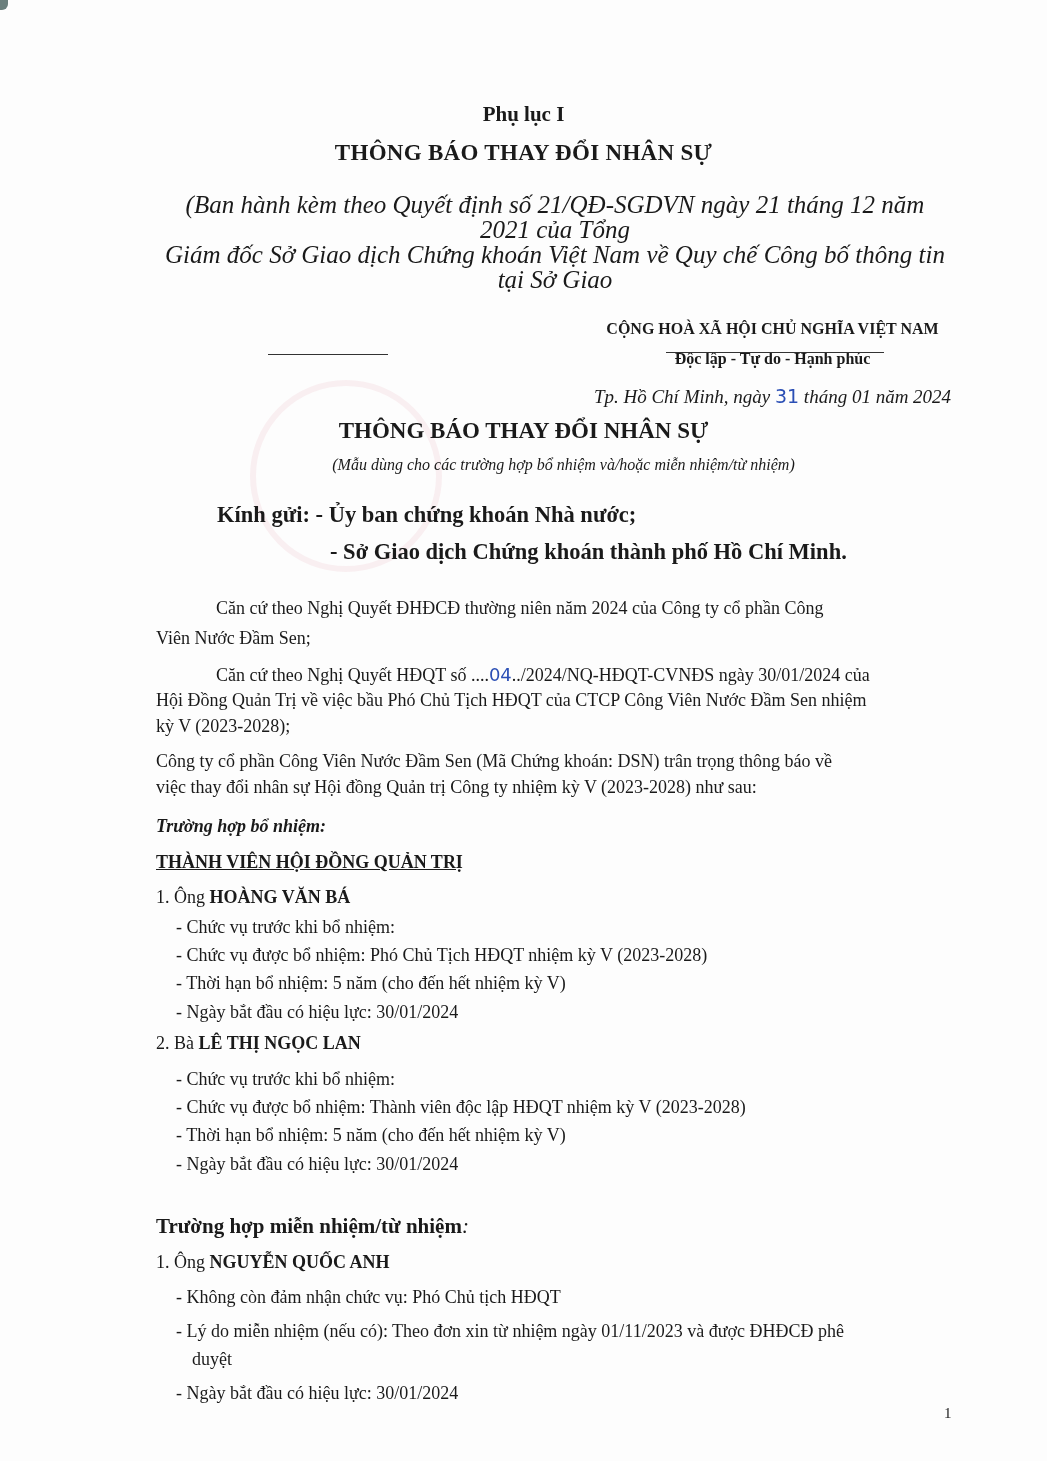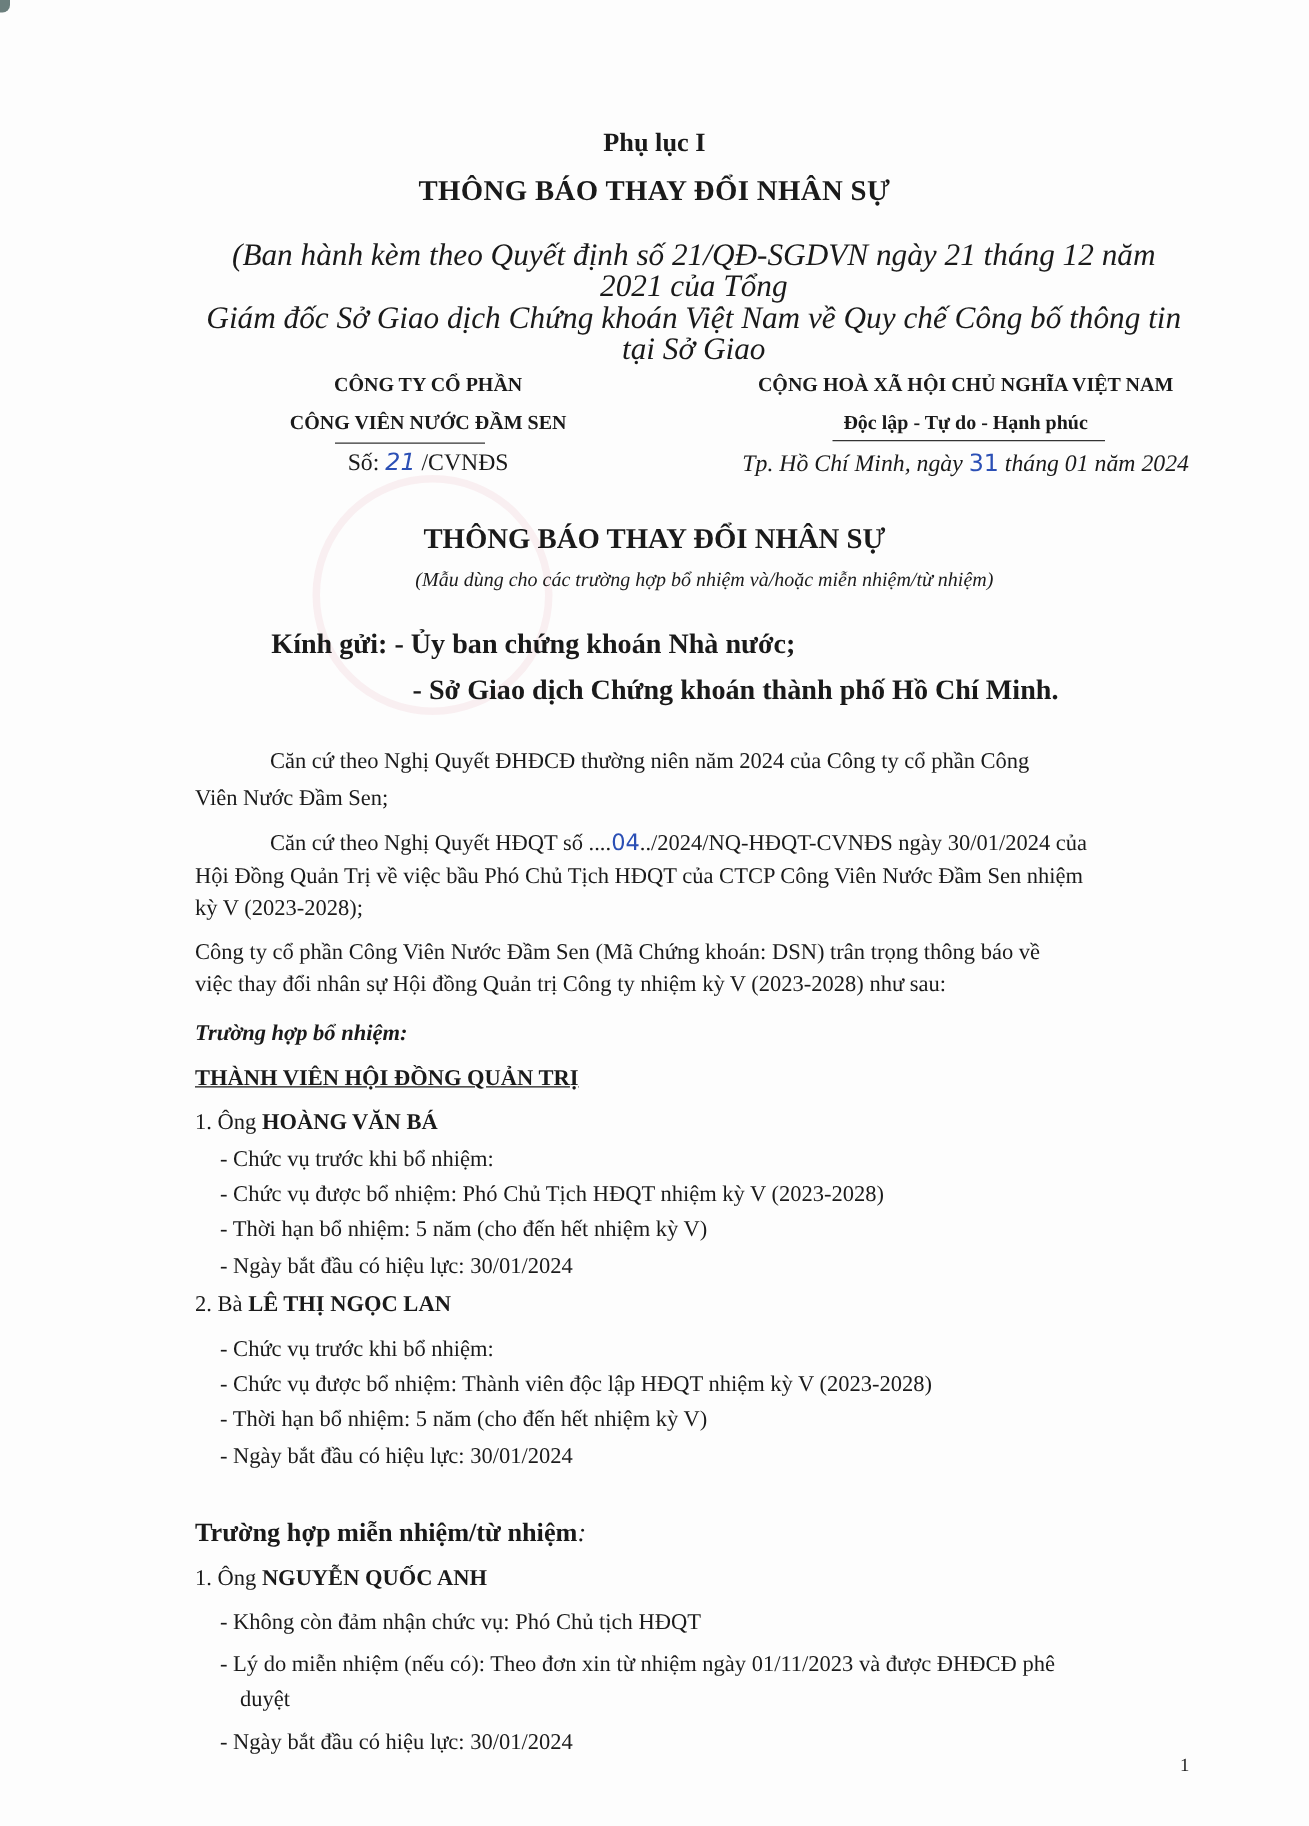--- a/index.html
+++ b/index.html
@@ -16,21 +16,21 @@
   .center { position: absolute; left: 0; width: 1047px; text-align: center; }
   .b { font-weight: bold; }
   .i { font-style: italic; }
   .hand { color: #2b4fb5; font-family: "DejaVu Sans", sans-serif; font-style: italic; }
 
   .appendix-title { top: 102px; font-size: 21px; font-weight: bold; }
   .main-title { top: 140px; font-size: 23px; font-weight: bold; letter-spacing: 0.3px; }
   .issued-note { top: 192px; left: 160px; width: 790px; font-size: 25px; font-style: italic; line-height: 25px; text-align: center; }
 
   .left-head { position: absolute; left: 200px; width: 285px; text-align: center; }
-  .right-head { position: absolute; left: 560px; width: 425px; text-align: center; }
+  .right-head { position: absolute; left: 560px; width: 425px; text-align: center; margin-top: 20px; }
   .hdr-line { font-size: 16px; font-weight: bold; height: 30px; line-height: 30px; }
   .ul-short { position: absolute; height: 1px; background: #333; }
 
   .sec-title { top: 418px; font-size: 23px; font-weight: bold; }
   .sec-sub { top: 456px; font-size: 16px; font-style: italic; padding-left: 40px; }
 
   .recip { font-size: 22.5px; font-weight: bold; }
 
   .para { position: absolute; font-size: 18px; line-height: 29px; }
   .item { position: absolute; font-size: 18px; }
@@ -50,35 +50,26 @@
   <div class="stamp"></div>
 
   <div class="center appendix-title">Phụ lục I</div>
   <div class="center main-title">THÔNG BÁO THAY ĐỔI NHÂN SỰ</div>
 
   <div class="abs issued-note" style="white-space:normal;">
     <div>(Ban hành kèm theo Quyết định số 21/QĐ-SGDVN ngày 21 tháng 12 năm 2021 của Tổng</div>
     <div>Giám đốc Sở Giao dịch Chứng khoán Việt Nam về Quy chế Công bố thông tin tại Sở Giao</div>
   </div>
 
-  <div class="left-head" style="top:294px;">
-    <div class="hdr-line">CÔNG TY CỔ PHẦN</div>
-    <div class="hdr-line">CÔNG VIÊN NƯỚC ĐẦM SEN</div>
-    <div style="font-size:19px; height:32px; line-height:32px;">
-      <span>Số:</span>
-      <span class="hand">21</span>
-      <span>/CVNĐS</span>
-    </div>
-  </div>
   <div class="ul-short" style="left:268px; top:354px; width:120px;"></div>
 
   <div class="right-head" style="top:294px;">
     <div class="hdr-line">CỘNG HOÀ XÃ HỘI CHỦ NGHĨA VIỆT NAM</div>
     <div class="hdr-line">Độc lập - Tự do - Hạnh phúc</div>
-    <div class="i" style="font-size:19px; height:32px; line-height:34px;">
+    <div class="i" style="font-size:19px; height:32px; line-height:44px;">
       <span>Tp. Hồ Chí Minh, ngày</span>
       <span class="hand" style="font-style:normal;">31</span>
       <span>tháng 01 năm 2024</span>
     </div>
   </div>
   <div class="ul-short" style="left:666px; top:352px; width:218px;"></div>
 
   <div class="center sec-title">THÔNG BÁO THAY ĐỔI NHÂN SỰ</div>
   <div class="center sec-sub">(Mẫu dùng cho các trường hợp bổ nhiệm và/hoặc miễn nhiệm/từ nhiệm)</div>
 

